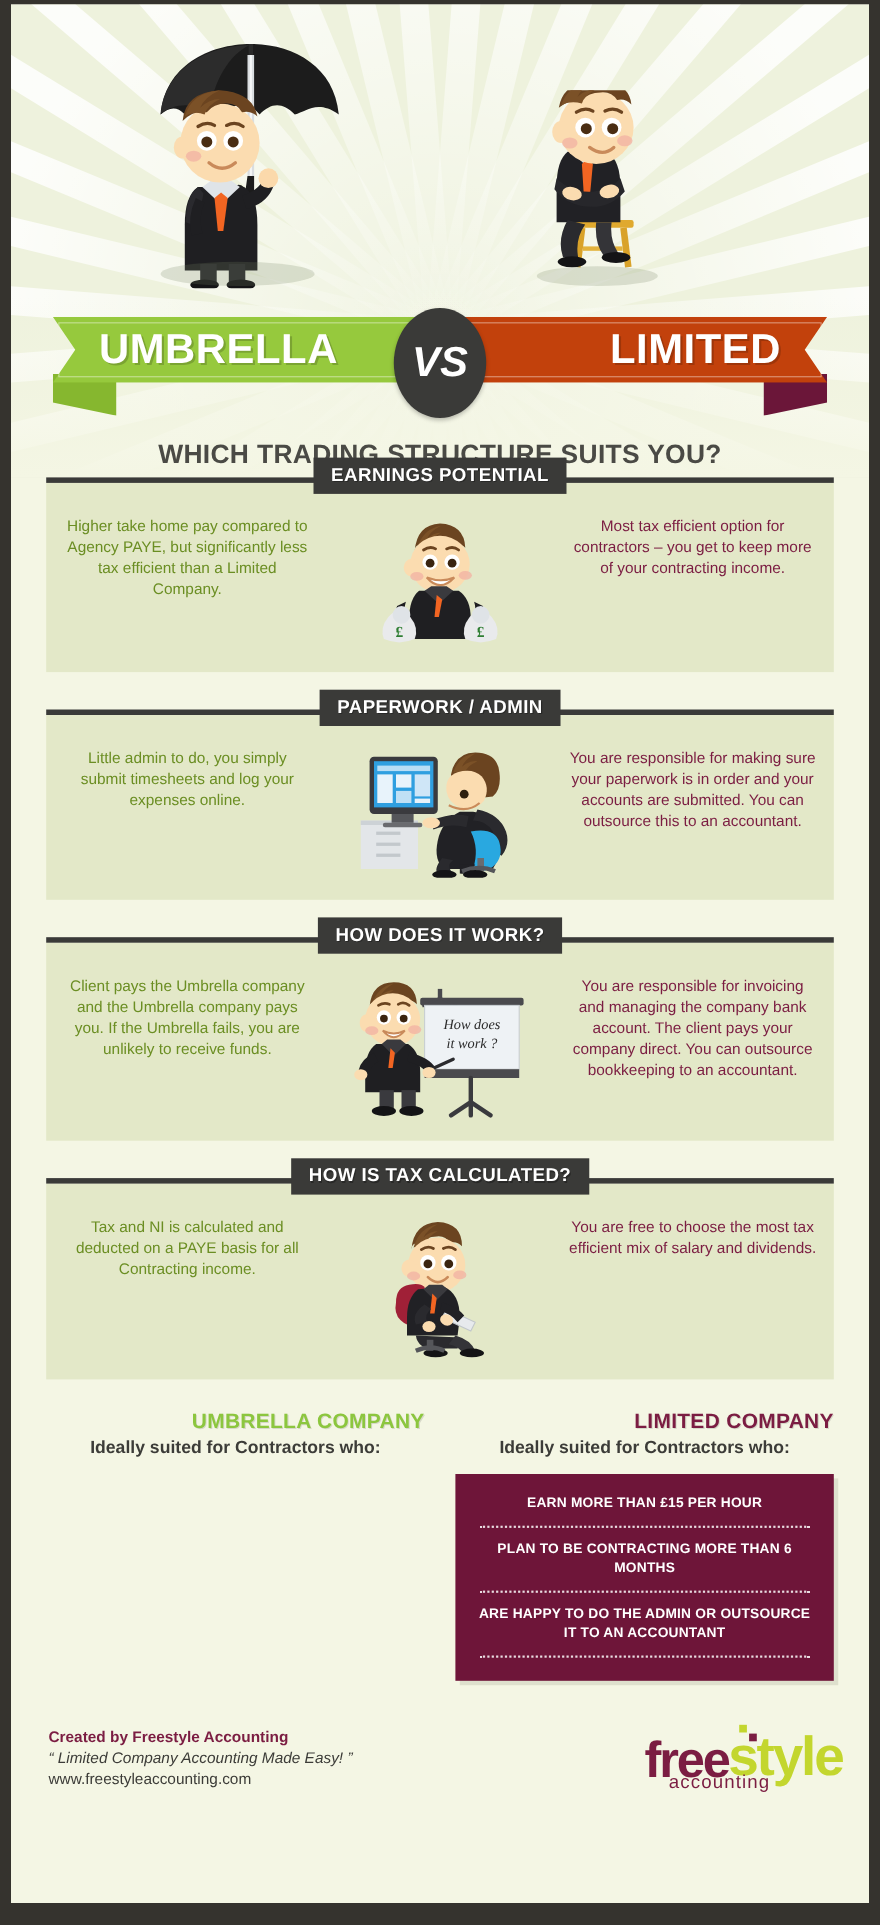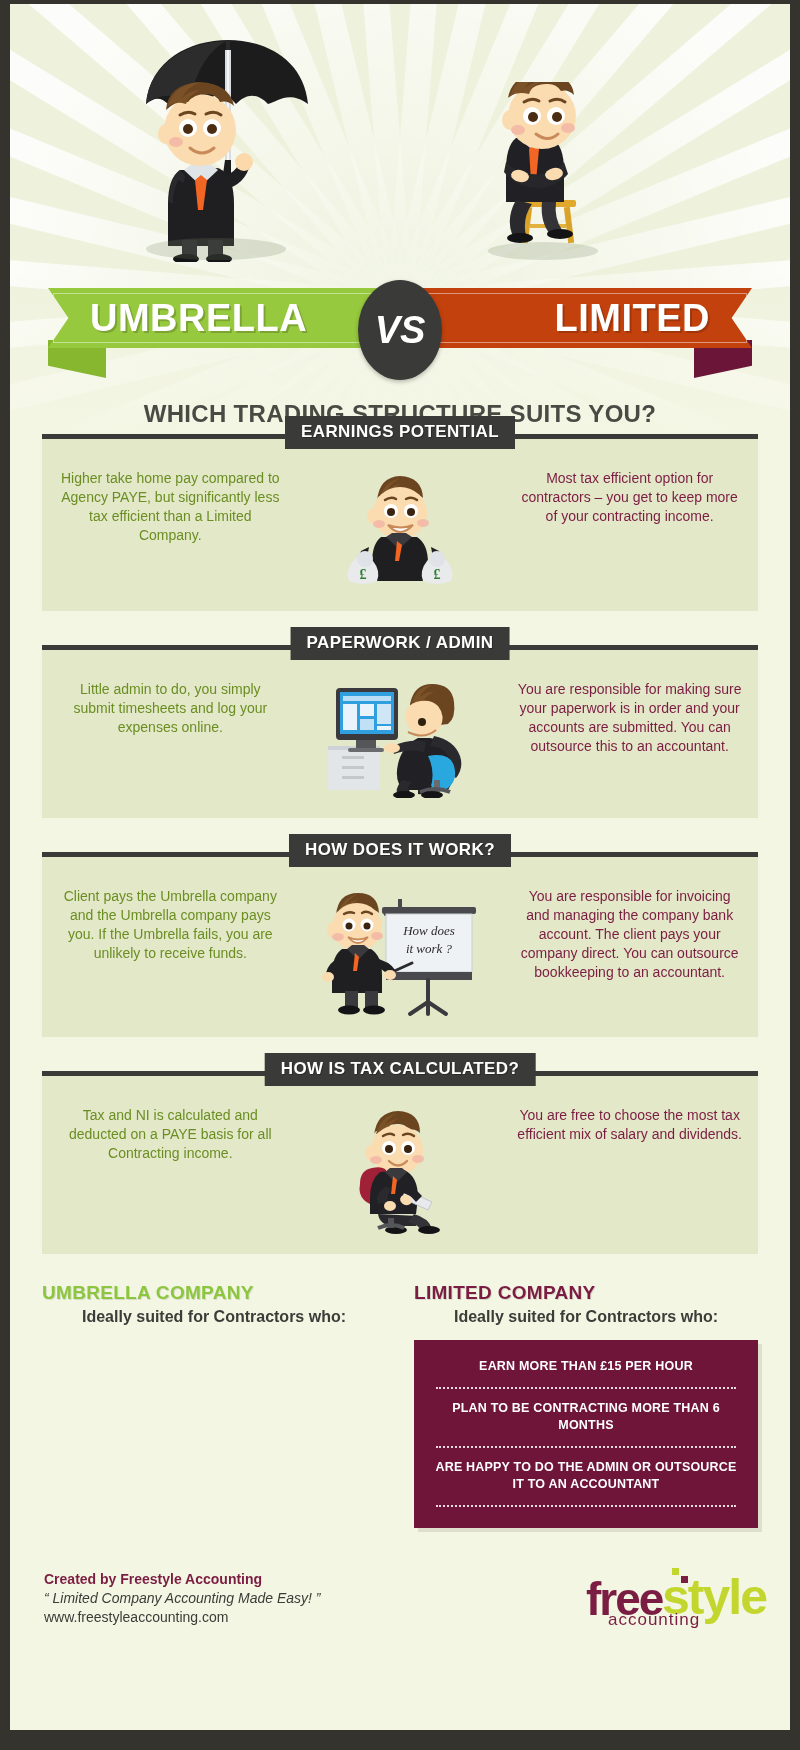--- a/index.html
+++ b/index.html
@@ -107,21 +107,21 @@
   .col { width: 34%; text-align:center; font-size:14px; line-height:1.35; padding: 0 6px; }
   .col.umb { color:#6b8e23; }
   .col.ltd { color:#7b1d42; }
   .col.art { width: 32%; display:flex; justify-content:center; align-items:flex-start; }
 
   .spacer { height: 34px; }
 
   
   .bottom { display:flex; justify-content:center; gap:28px; margin: 28px 32px 0; }
   .panel { width: 50%; }
-  .panel h3 { text-align:left; font-size:19px; letter-spacing:.3px; font-weight:bold; }
+  .panel h3 { text-align:right; font-size:19px; letter-spacing:.3px; font-weight:bold; }
   .panel .sub { text-align:center; font-size:16px; color:#3c3c38; font-weight:bold; margin:4px 0 14px; }
   .panel.umb h3 { color:#8cc63e; text-shadow:1px 1px 0 rgba(0,0,0,.12); }
   .panel.ltd h3 { color:#7b1d42; text-shadow:1px 1px 0 rgba(0,0,0,.12); }
   .box { padding: 18px 16px 10px; box-shadow: 4px 4px 0 rgba(120,125,100,.18); }
   .box.umb { background:#8cc63e; }
   .box.ltd { background:#6e1539; }
   .box li {
     list-style:none; color:#fff; font-size:12.5px; font-weight:bold;
     text-align:center; line-height:1.4; letter-spacing:.2px;
   }

